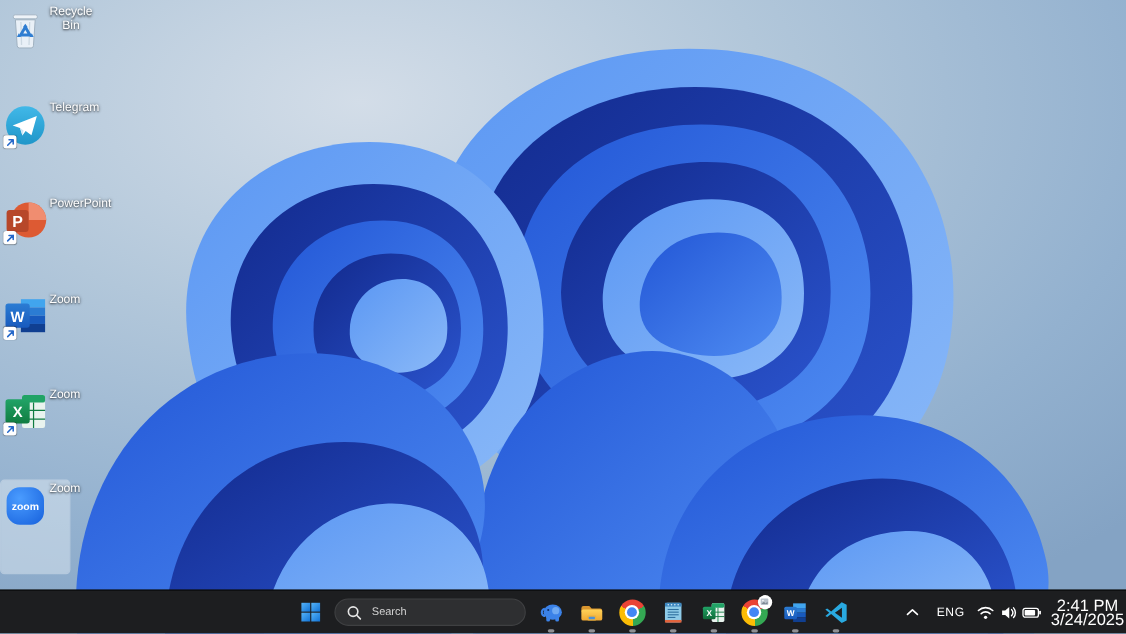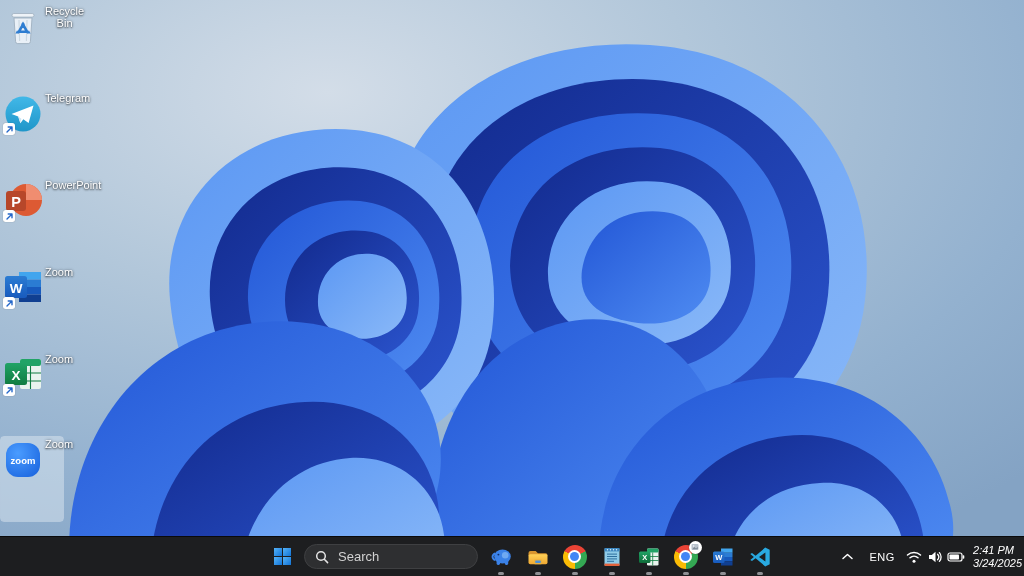--- a/index.html
+++ b/index.html
@@ -24,21 +24,21 @@
   
   .taskbar { position:absolute; left:0; right:0; bottom:0; height:40px; background:#1d1e20;
              border-top:1px solid rgba(0,0,0,.65); z-index:5; }
   .tb-center { position:absolute; left:264px; top:0; height:100%; display:flex; align-items:center; }
   .start-btn { width:36px; height:40px; display:flex; align-items:center; justify-content:center; cursor:pointer; }
   .win-logo { width:17px; height:17px; display:grid; grid-template-columns:8px 8px; grid-template-rows:8px 8px; gap:1px; }
   .win-logo span { background:linear-gradient(135deg,#55b3f8 0%,#1173d6 100%); }
 
   .search-pill { margin-left:4px; width:174px; height:25px; background:#2e2f31; border:1px solid #3f4042;
                  border-radius:13px; display:flex; align-items:center; padding-left:10px; cursor:pointer; }
-  .search-pill .s-label { margin-left:9px; font-size:13px; color:#d2d2d2; }
+  .search-pill .s-label { margin-left:9px; font-size:10px; color:#d2d2d2; }
 
   .tb-apps { display:flex; align-items:center; margin-left:4px; }
   .tb-app { width:37px; height:40px; position:relative; display:flex; align-items:center; justify-content:center; cursor:pointer; }
   .tb-app .run-bar { position:absolute; bottom:2px; left:50%; transform:translateX(-50%);
                      width:6px; height:3px; border-radius:2px; background:#8f9094; }
   .appicon { width:24px; height:24px; position:relative; }
 
   
   .chrome-ball { width:24px; height:24px; border-radius:50%; position:relative;
                  background:conic-gradient(from 300deg,#ea4335 0 120deg,#34a853 120deg 240deg,#fbbc05 240deg 360deg); }
@@ -49,21 +49,21 @@
   .pwa-badge { position:absolute; right:-4px; top:-4px; width:13px; height:13px; background:#ffffff;
                border-radius:50%; display:flex; align-items:center; justify-content:center;
                box-shadow:0 0 1px rgba(0,0,0,.5); }
 
   
   .tb-right { position:absolute; right:0; top:0; height:100%; display:flex; align-items:center; padding-right:2px; }
   .tray-btn { height:100%; display:flex; align-items:center; justify-content:center; cursor:pointer; }
   .chevron-area { width:28px; }
   .lang { width:42px; font-size:11px; color:#ffffff; letter-spacing:.5px; text-align:center; }
   .tray-ico { width:21px; }
-  .clock { margin-left:7px; text-align:left; color:#ffffff; font-size:11px; line-height:13px; cursor:pointer;font-style:italic; }
+  .clock { margin-left:7px; text-align:center; color:#ffffff; font-size:15px; line-height:13px; cursor:pointer; }
 
   svg text { font-family:"Liberation Sans", sans-serif; font-weight:bold; }
 </style>
 </head>
 <body>
 
 <svg class="wallpaper" viewBox="0 0 1024 576" width="1024" height="576">
   <defs>
     <radialGradient id="bgGrad" cx="32%" cy="16%" r="95%">
       <stop offset="0%" stop-color="#d3dde8"></stop>

